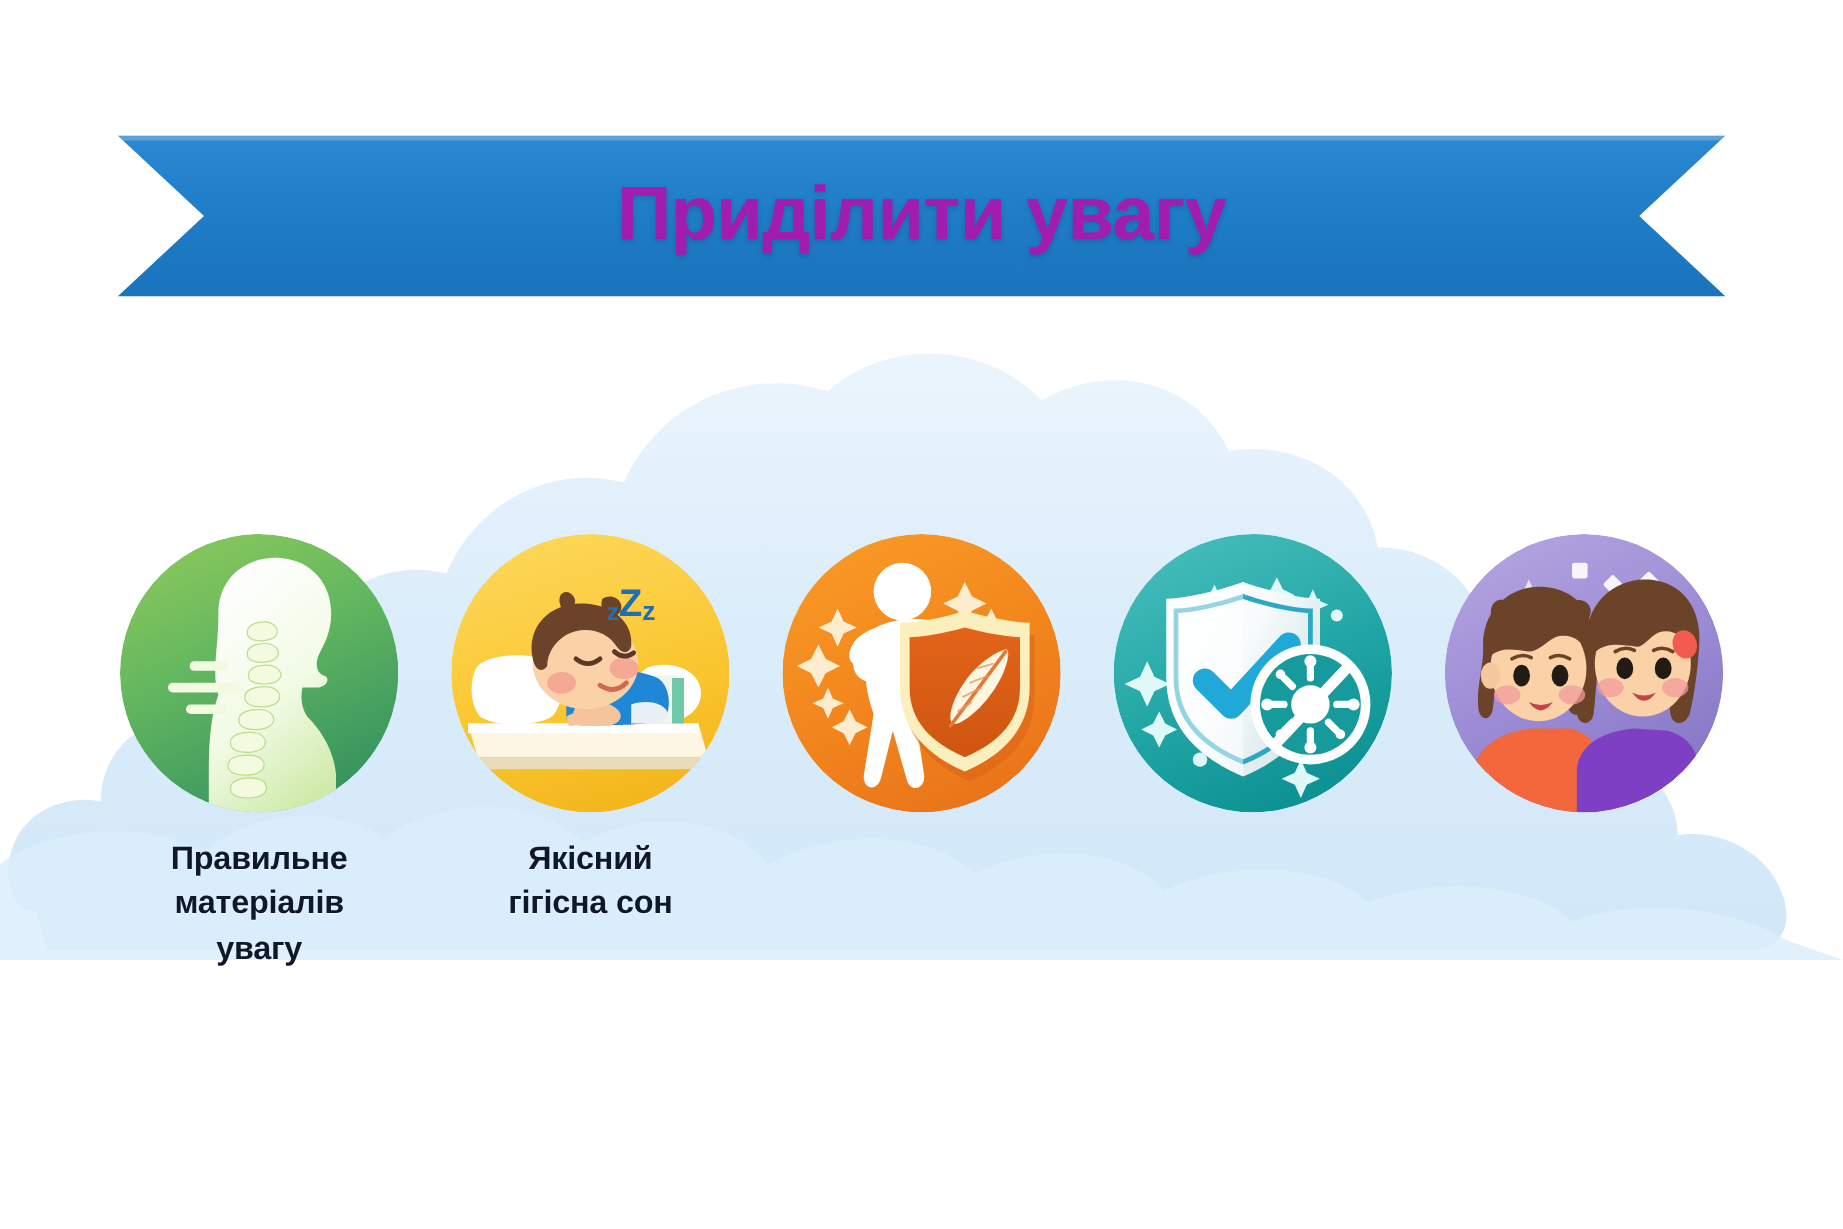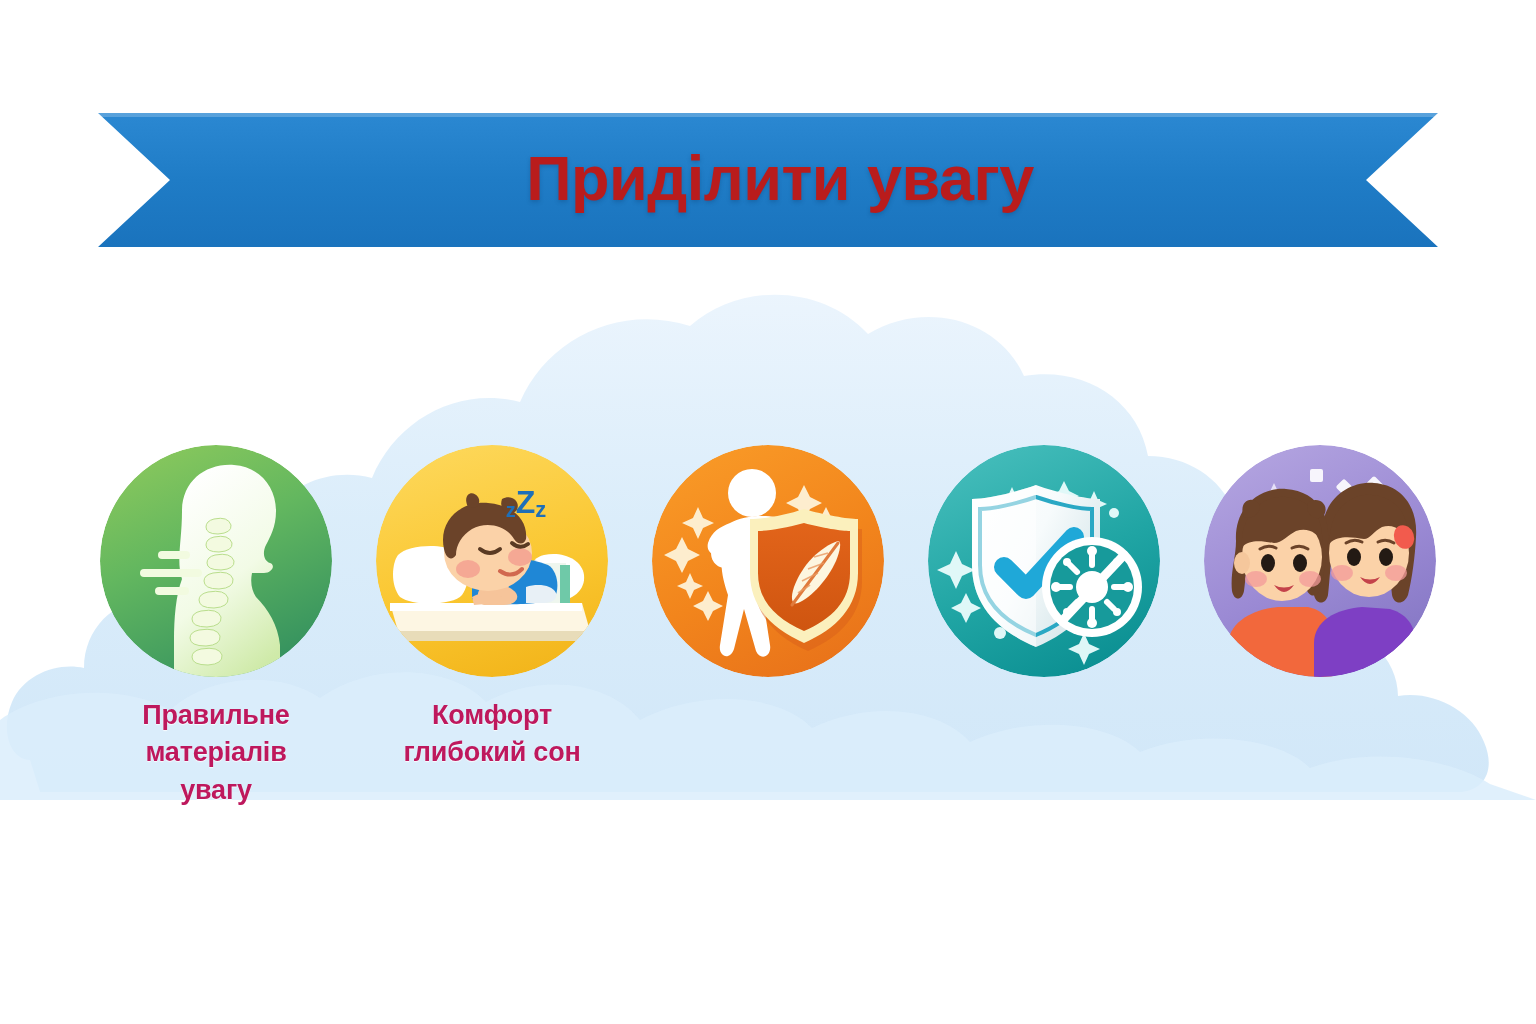--- a/index.html
+++ b/index.html
@@ -32,26 +32,26 @@
     position: absolute;
     left: 98px; top: 113px;
     width: 1340px; height: 134px;
   }
   .ribbon {
     position: absolute;
     inset: 0;
   }
   .banner-title {
     position: absolute;
-    left: 12px; top: 0;
+    left: 0; top: 0;
     width: 1340px; height: 130px;
     display: flex;
     align-items: center;
     justify-content: center;
-    color: #b91c1c;
+    color: #a21caf;
     font-size: 63px;
     font-weight: bold;
     letter-spacing: -0.5px;
     text-shadow: 0 2px 4px rgba(10,60,110,0.30);
     white-space: nowrap;
   }
 
   
   .features {
     position: absolute;
@@ -72,21 +72,21 @@
     border-radius: 50%;
     position: relative;
     overflow: hidden;
     flex: none;
   }
   .circle svg { display: block; width: 232px; height: 232px; }
 
   .caption {
     margin-top: 20px;
     text-align: center;
-    color: #be185d;
+    color: #0f172a;
     font-size: 27px;
     font-weight: bold;
     line-height: 1.38;
     letter-spacing: -0.2px;
     text-shadow: 0 1px 1px rgba(255,255,255,0.85);
     max-width: 250px;
   }
 </style>
 </head>
 <body>
@@ -255,22 +255,22 @@
 
             <path d="M96,152 q14,-8 28,-2 q4,4 -2,8 l-24,2 Z" fill="#f6c49a"></path>
           </g>
 
           <text x="150" y="72" font-family="'Liberation Sans', sans-serif" font-size="26" font-weight="bold" fill="#1e6fb8" text-anchor="middle">
             <tspan font-size="20" dy="0">z</tspan><tspan font-size="32" dy="-4">Z</tspan><tspan font-size="22" dy="4">z</tspan>
           </text>
         </svg>
       </div>
       <div class="caption">
-        <span>Комфорт</span><br>
-        <span>глибокий сон</span>
+        <span>Якісний</span><br>
+        <span>гігісна сон</span>
       </div>
     </div>
 
     <div class="feature">
       <div class="circle">
         <svg viewBox="0 0 232 232">
           <defs>
             <linearGradient id="gOrange" x1="0.2" y1="0" x2="0.7" y2="1">
               <stop offset="0%" stop-color="#f99a27"></stop>
               <stop offset="55%" stop-color="#f2851c"></stop>

